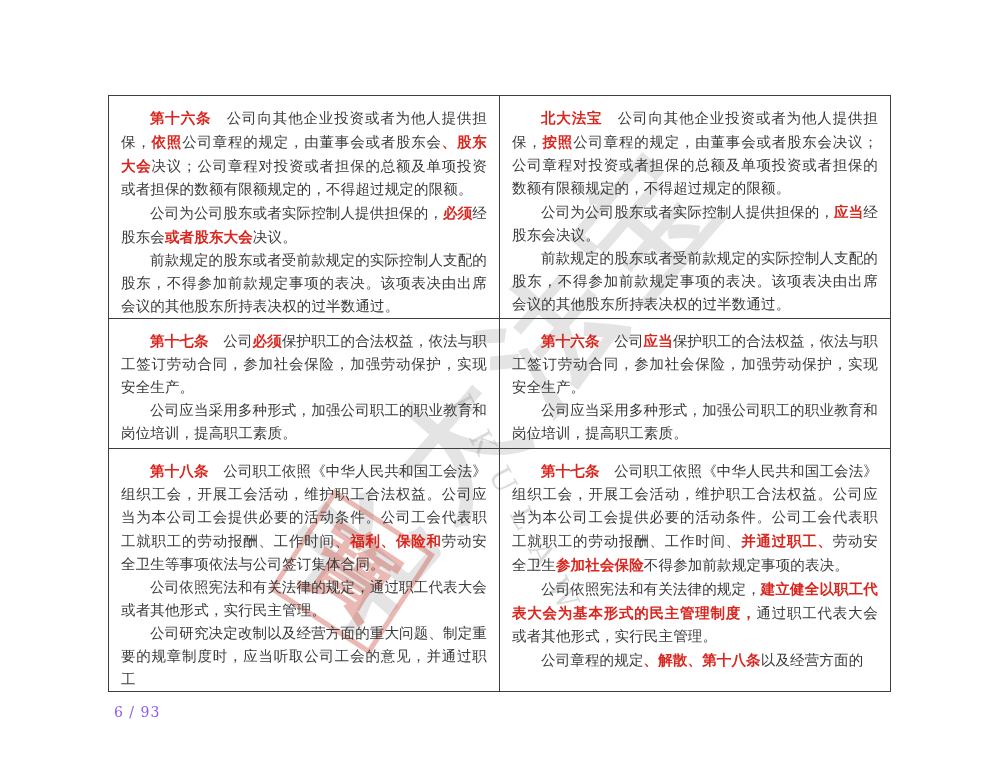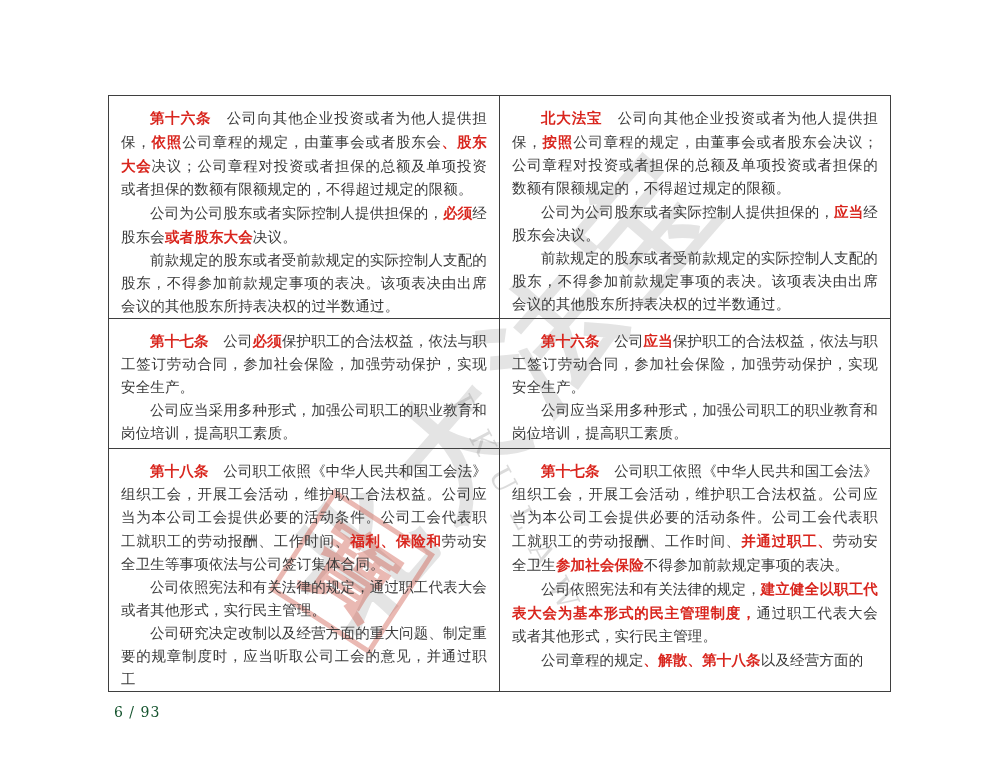--- a/index.html
+++ b/index.html
@@ -56,21 +56,21 @@
   .cell p {
     font-size:14.5px; line-height:23px; color:#3a3a3a;
     letter-spacing:0.15px;
     text-align:justify; text-indent:2em;
     word-break:break-all;
   }
   .red { color:#d9261e; font-weight:bold; }
 
   .page-number {
     position:absolute; left:114px; top:704px; z-index:2;
-    font-size:14px; color:#14532d; letter-spacing:1px;
+    font-size:14px; color:#8b5cf6; letter-spacing:1px;
   }
 </style>
 </head>
 <body>
 
 <div class="page">
 
   <div class="watermark-layer">
     <div class="wm-cn">北大法宝</div>
     <div class="wm-en">PKULAW</div>

